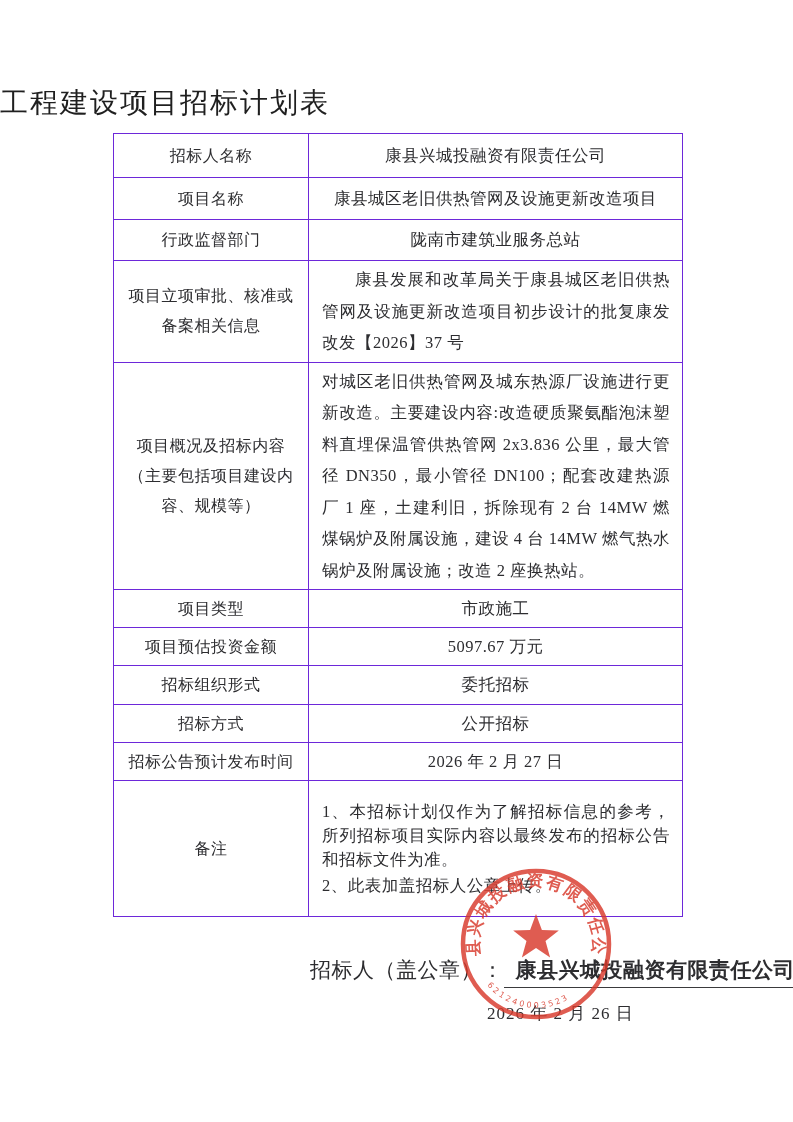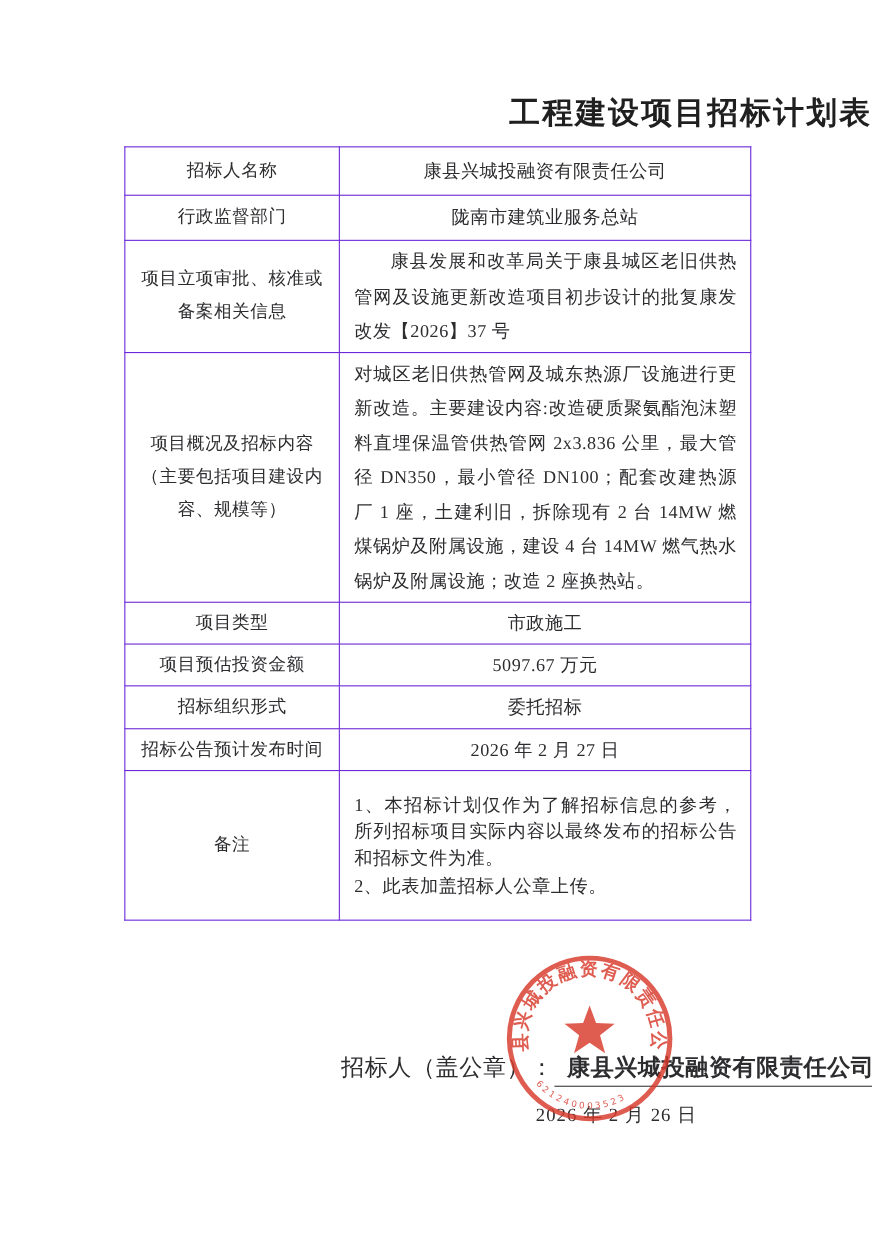--- a/index.html
+++ b/index.html
@@ -7,23 +7,23 @@
     position:relative;
     width:793px;height:1122px;
     background:#ffffff;
     font-family:"Liberation Serif","DejaVu Serif",serif;
     color:#2d2d30;
     overflow:hidden;
   }
   .title{
     position:absolute;
     top:84px;left:0;width:793px;
-    text-align:right;
+    text-align:left;
     font-size:28px;
-    font-weight:bold;
+    font-weight:normal;
     letter-spacing:2px;
     color:#1f1f1f;
   }
   table.form{
     position:absolute;
     left:113px;top:133px;
     width:569px;
     border-collapse:collapse;
     table-layout:fixed;
     font-size:16.5px;
@@ -114,20 +114,24 @@
   <table class="form">
     <colgroup>
         <col class="c-label">
         <col class="c-value">
       </colgroup>
     <tbody>
       <tr class="h44">
         <td class="lbl">招标人名称</td>
         <td class="val">康县兴城投融资有限责任公司</td>
       </tr>
+      <tr class="h42">
+        <td class="lbl">项目名称</td>
+        <td class="val">康县城区老旧供热管网及设施更新改造项目</td>
+      </tr>
       <tr class="h41">
         <td class="lbl">行政监督部门</td>
         <td class="val">陇南市建筑业服务总站</td>
       </tr>
       <tr class="h95">
         <td class="lbl">项目立项审批、核准或备案相关信息</td>
         <td class="val para">
           <span class="indent2">康县发展和改革局关于康县城区老旧供热管网及设施更新改造项目初步设计的批复康发改发【2026】37 号</span>
         </td>
       </tr>
@@ -139,20 +143,24 @@
         <td class="lbl">项目类型</td>
         <td class="val">市政施工</td>
       </tr>
       <tr class="h38">
         <td class="lbl">项目预估投资金额</td>
         <td class="val">5097.67 万元</td>
       </tr>
       <tr class="h39">
         <td class="lbl">招标组织形式</td>
         <td class="val">委托招标</td>
+      </tr>
+      <tr class="h38">
+        <td class="lbl">招标方式</td>
+        <td class="val">公开招标</td>
       </tr>
       <tr class="h38">
         <td class="lbl">招标公告预计发布时间</td>
         <td class="val">2026 年 2 月 27 日</td>
       </tr>
       <tr class="h136">
         <td class="lbl">备注</td>
         <td class="val para remark">
           <p>1、本招标计划仅作为了解招标信息的参考，所列招标项目实际内容以最终发布的招标公告和招标文件为准。</p>
           <p>2、此表加盖招标人公章上传。</p>

